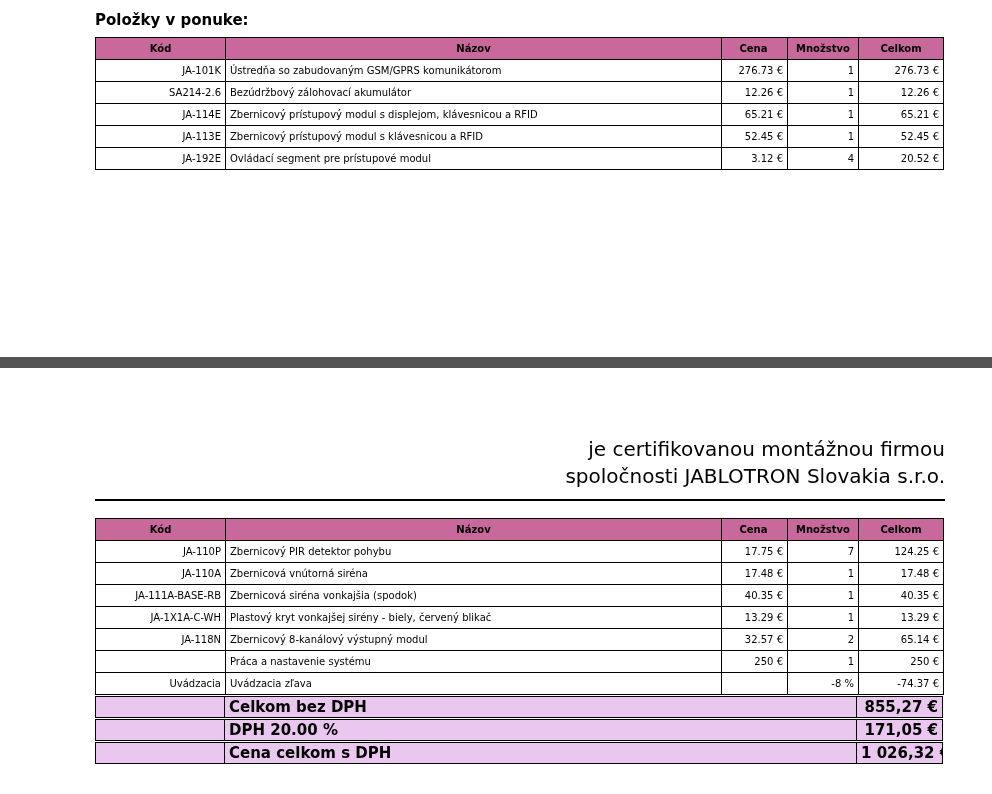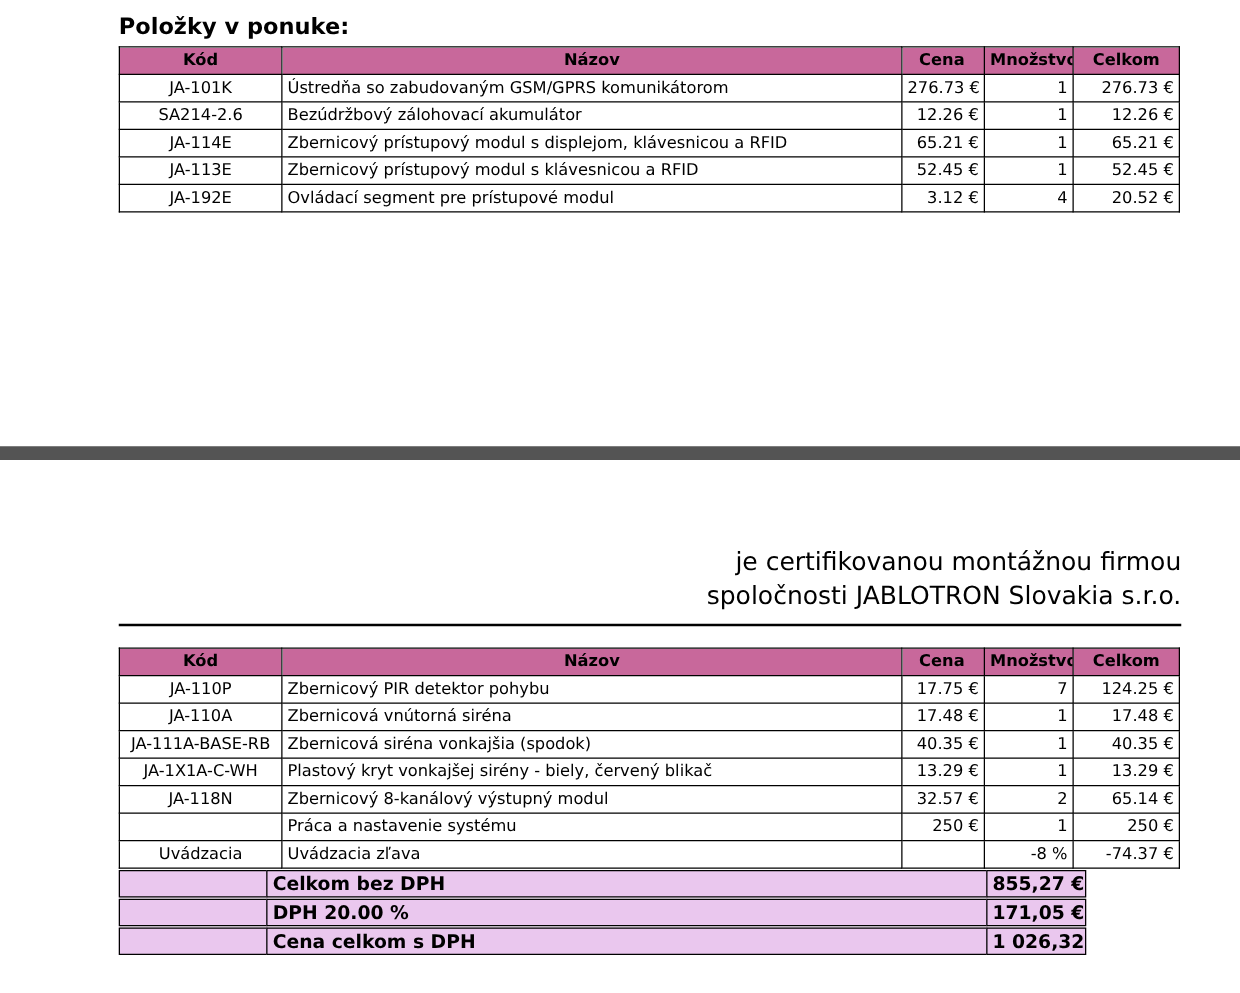--- a/index.html
+++ b/index.html
@@ -12,46 +12,46 @@
   html, body { background: #ffffff; }
   body {
     width: 992px; height: 794px;
     position: relative;
     overflow: hidden;
     font-family: "DejaVu Sans", sans-serif;
     color: #000;
   }
   .doc-title {
     position: absolute; left: 95px; top: 11px;
-    font-size: 18px; font-weight: bold;
+    font-size: 15px; font-weight: bold;
   }
   table.items {
     position: absolute; left: 95px;
     width: 848px;
     border-collapse: collapse;
     table-layout: fixed;
-    font-size: 13px;
+    font-size: 10px;
   }
   #table1 { top: 37px; }
   #table2 { top: 518px; }
   table.items th, table.items td {
     border: 1px solid var(--border);
     height: 22px;
     padding: 0 4px;
     line-height: 19px;
     overflow: hidden;
     white-space: nowrap;
   }
   table.items th {
     background: var(--header-bg);
     font-weight: bold;
     text-align: center;
   }
   table.items th.h-cena { text-align: center; padding-right: 6px; }
-  td.c0 { text-align: center; padding: 0 2px 0 3px; }
+  td.c0 { text-align: right; padding: 0 2px 0 3px; }
   td.c1 { text-align: left; }
   td.c2, td.c3, td.c4 { text-align: right; }
   .col-kod      { width: 130px; }
   .col-nazov    { width: 496px; }
   .col-cena     { width: 66px; }
   .col-mnozstvo { width: 71px; }
   .col-celkom   { width: 85px; }
 
   .page-divider {
     position: absolute; left: 0; top: 357px;
@@ -63,21 +63,21 @@
     text-align: right;
     font-size: 20px; line-height: 27px;
   }
   .hrule {
     position: absolute; left: 95px; top: 499px;
     width: 850px; height: 2px;
     background: #000;
   }
   .summary {
     position: absolute; left: 95px; top: 695px;
-    width: 774px;
+    width: 848px;
   }
   .summary-row { display: flex; margin-top: 1px; }
   .summary-row > div {
     border: 1px solid var(--border);
     background: var(--summary-bg);
     height: 22px;
     line-height: 20px;
     font-size: 15px;
     font-weight: bold;
     padding: 0 4px;

